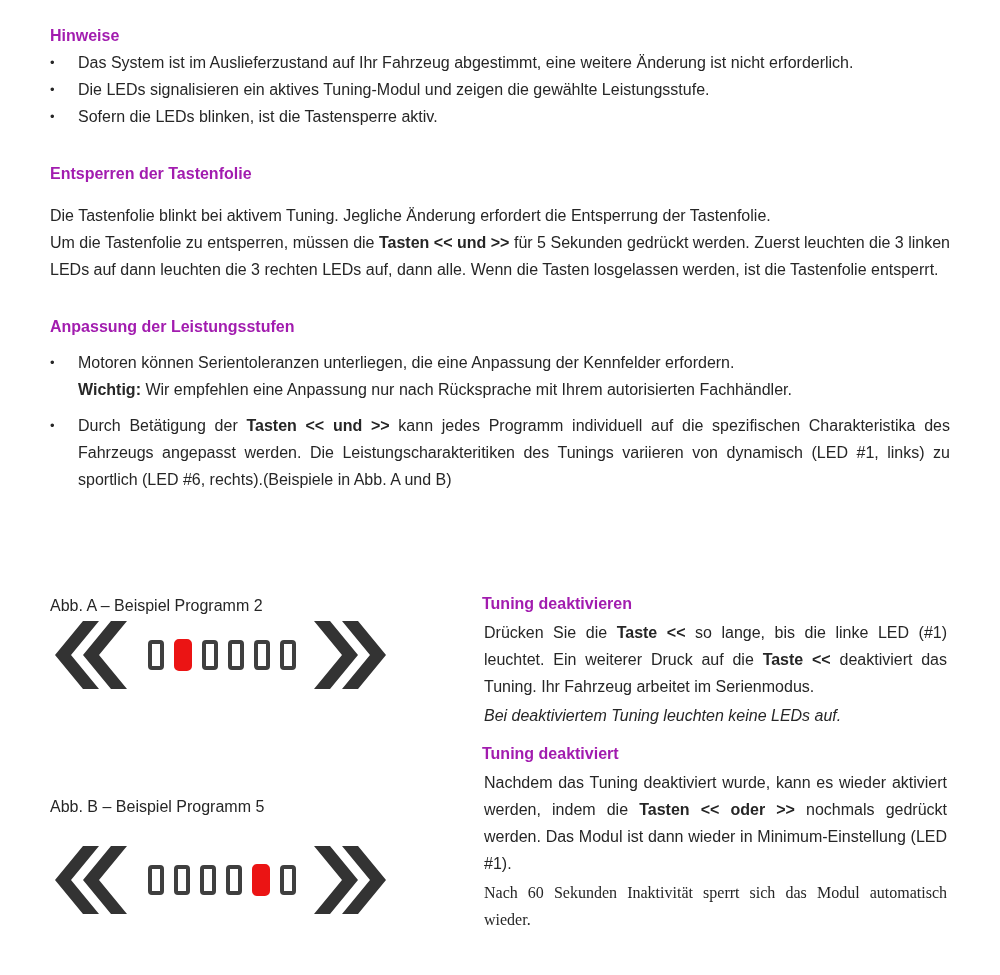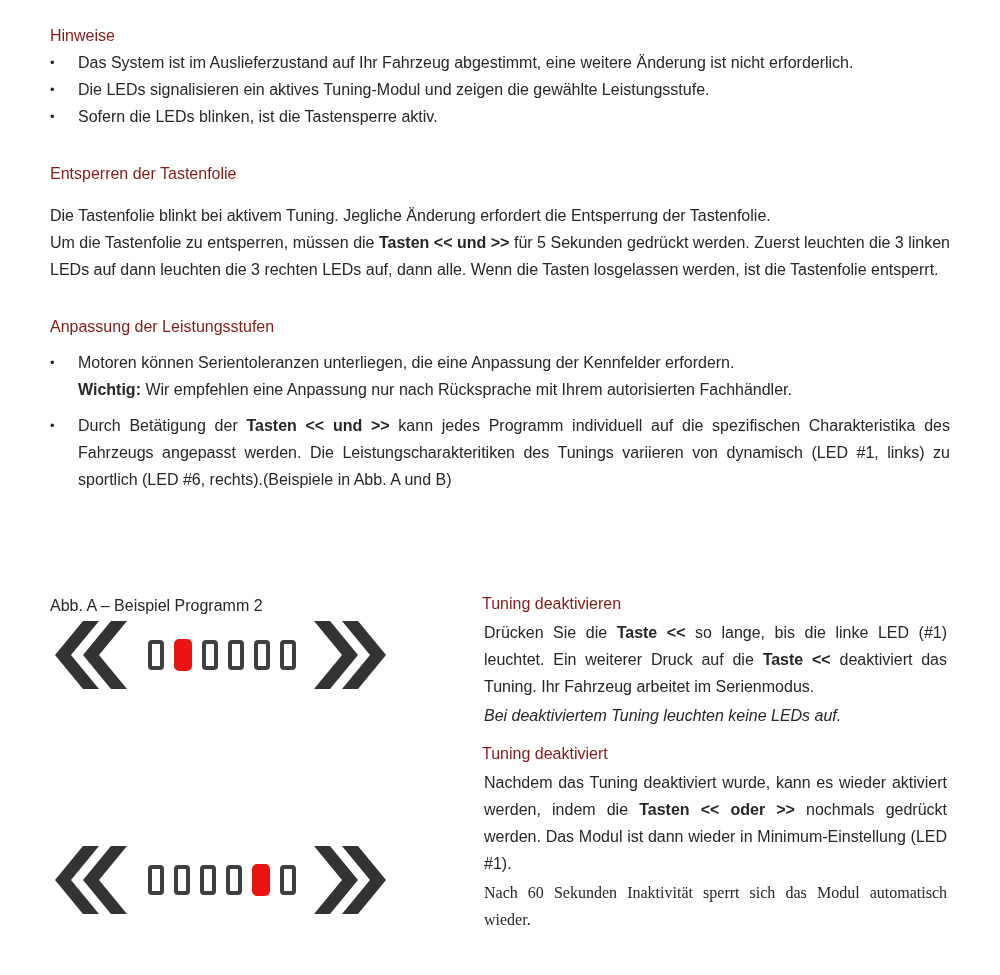--- a/index.html
+++ b/index.html
@@ -13,21 +13,21 @@
   .doc{
     position:relative;
     width:1000px;height:975px;
     background:var(--bg);
     color:var(--text);
     font-family:"Liberation Sans", sans-serif;
     font-size:16px;line-height:27px;
     overflow:hidden;
   }
   .top{position:absolute;left:50px;top:22px;width:900px;}
-  .section-title{font-weight:normal;color:#7f1d1d;}
+  .section-title{font-weight:bold;color:#a21caf;}
   .bullet-item{display:flex;align-items:flex-start;}
   .bullet-glyph{width:28px;flex:0 0 28px;font-size:13px;}
   .bullet-text{flex:1;}
   .justify{text-align:justify;}
   .b{font-weight:bold;}
   .mt30{margin-top:30px;}
   .mt15{margin-top:15px;}
   .mt9{margin-top:9px;}
 
   .fig-label{position:absolute;left:50px;width:420px;}
@@ -106,20 +106,21 @@
         <div class="led"></div>
         <div class="led"></div>
         <div class="led"></div>
       </div>
     <svg class="chevron-svg" width="72" height="68" viewBox="0 0 72 68">
       <polygon points="16,0 44,34 16,68 0,68 28,34 0,0" fill="#333333"></polygon>
       <polygon points="44,0 72,34 44,68 28,68 56,34 28,0" fill="#333333"></polygon>
     </svg>
   </div>
 
+  <div class="fig-label" style="top:793px;">Abb. B – Beispiel Programm 5</div>
   <div class="fig-graphic" style="top:846px;">
     <svg class="chevron-svg" width="72" height="68" viewBox="0 0 72 68">
       <polygon points="28,0 0,34 28,68 44,68 16,34 44,0" fill="#333333"></polygon>
       <polygon points="56,0 28,34 56,68 72,68 44,34 72,0" fill="#333333"></polygon>
     </svg>
     <div class="led-row">
         <div class="led"></div>
         <div class="led"></div>
         <div class="led"></div>
         <div class="led"></div>

